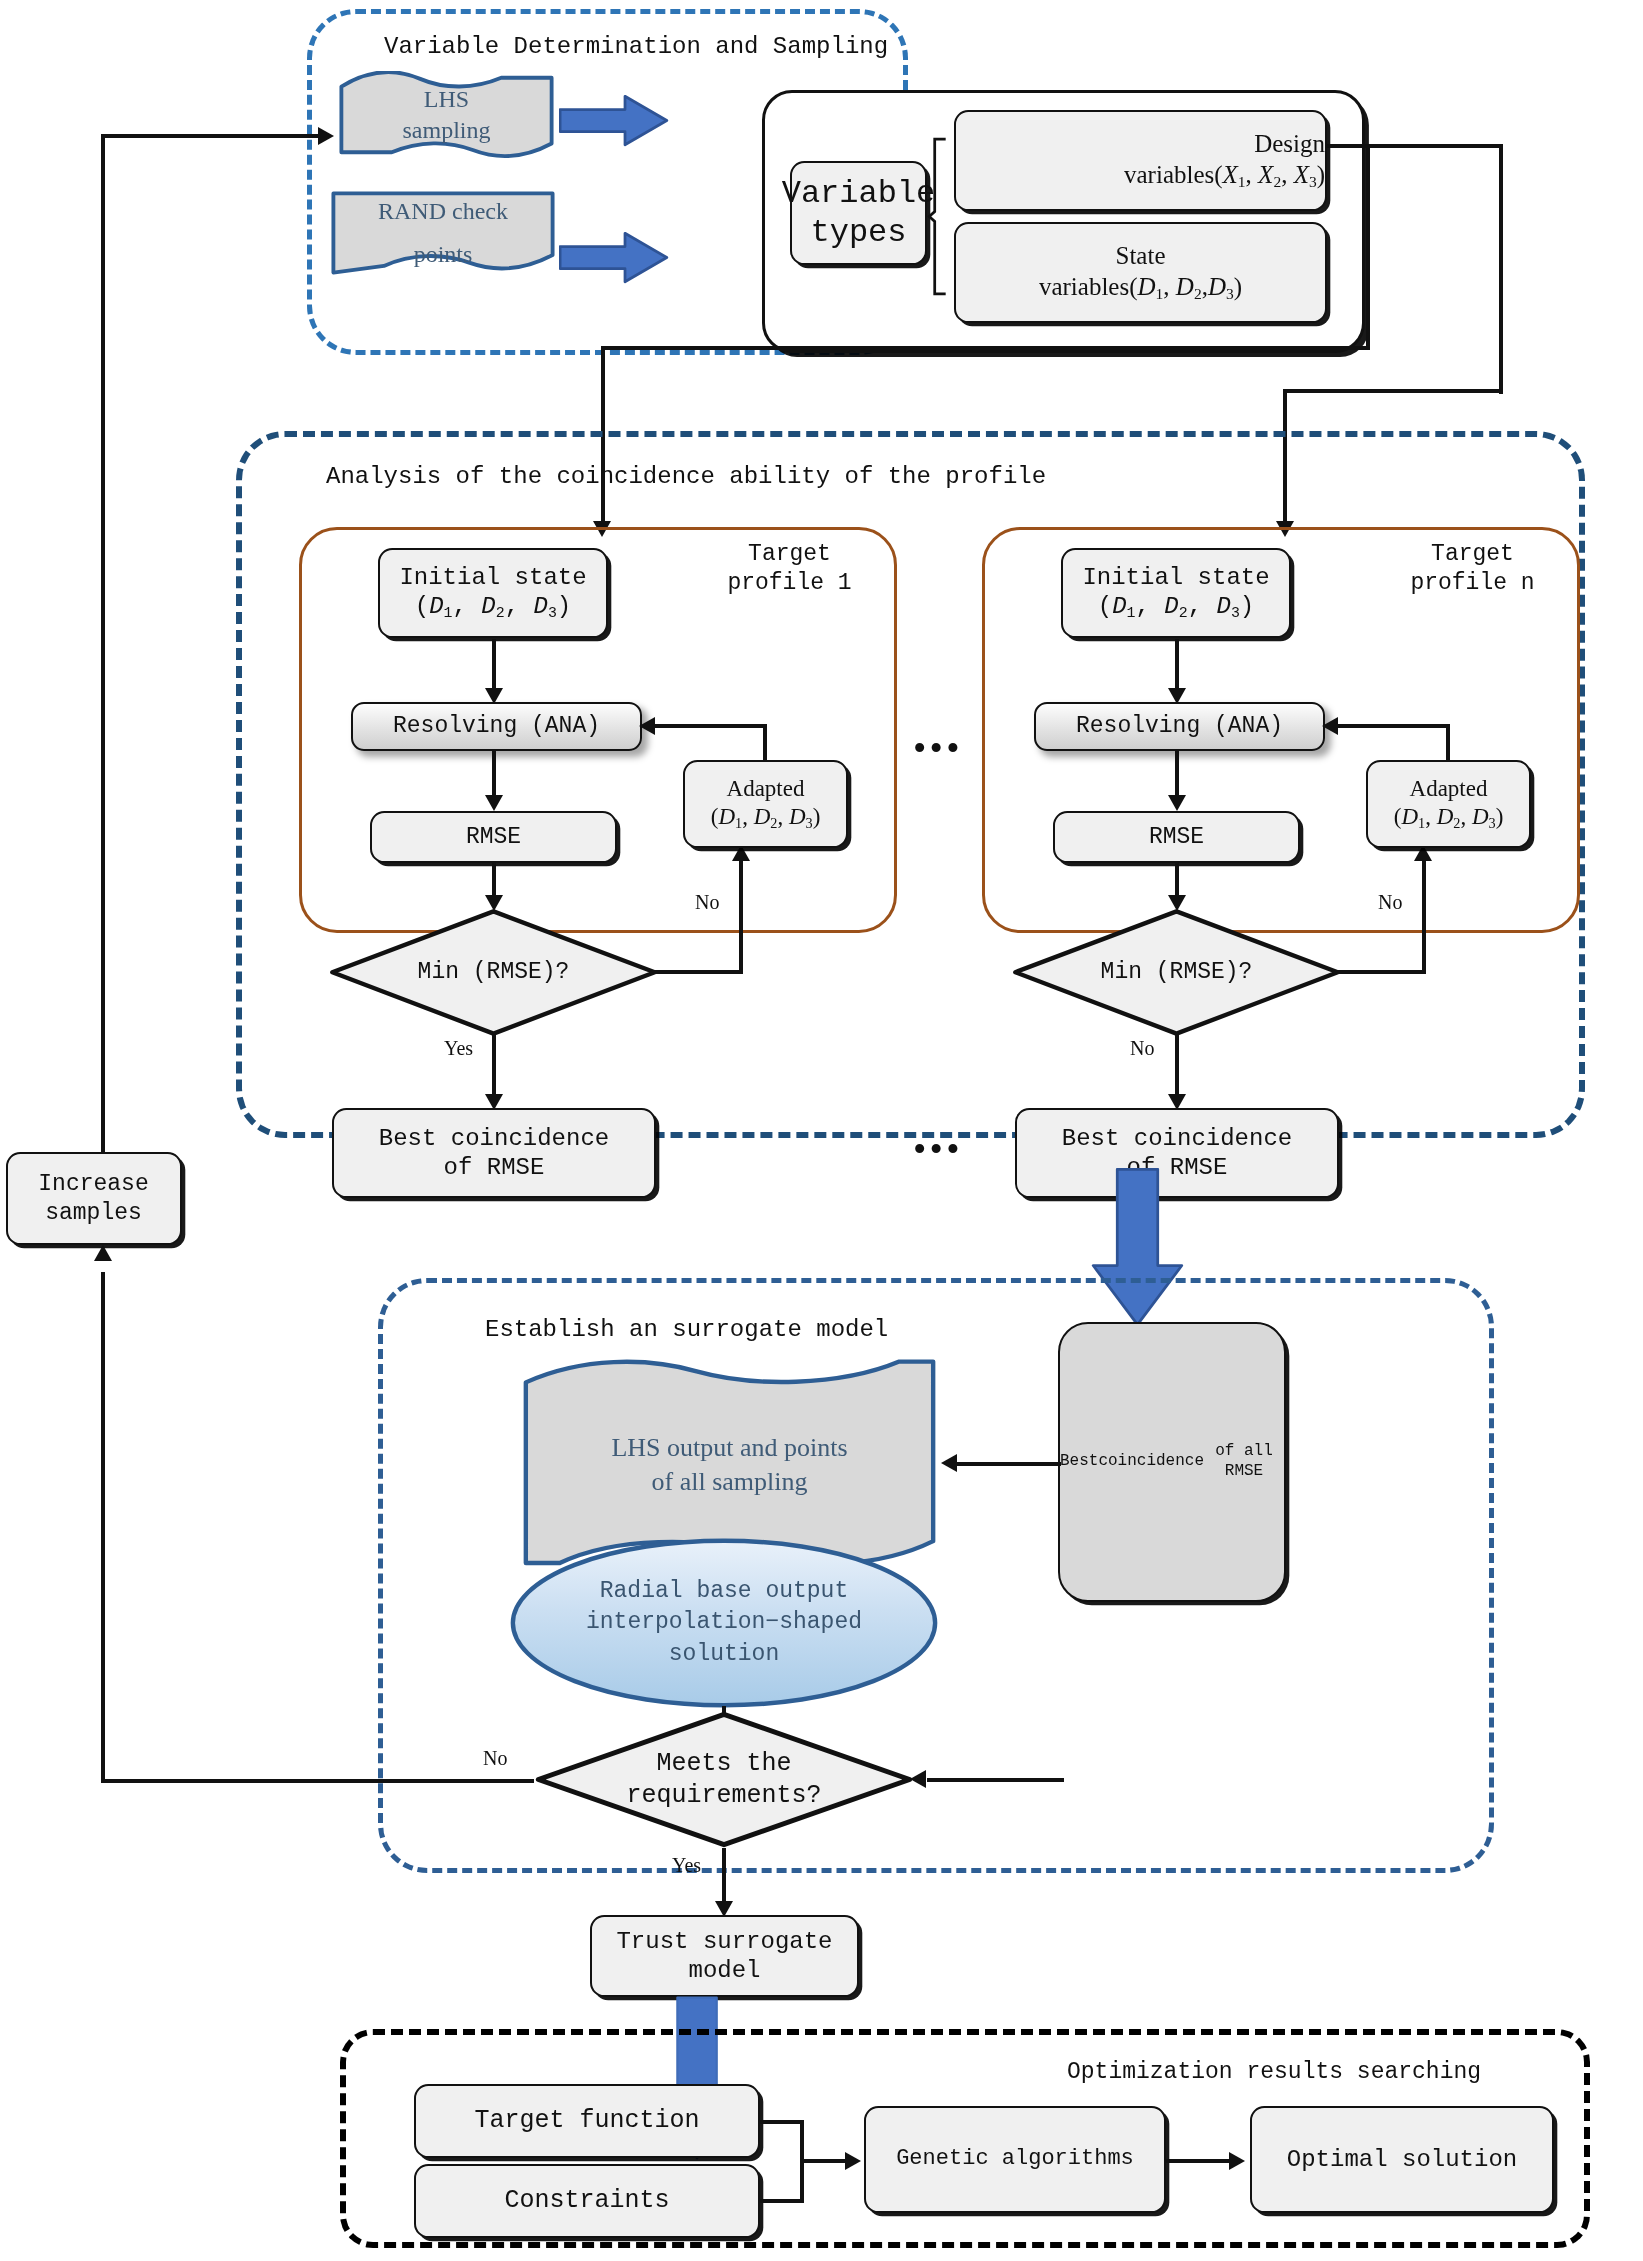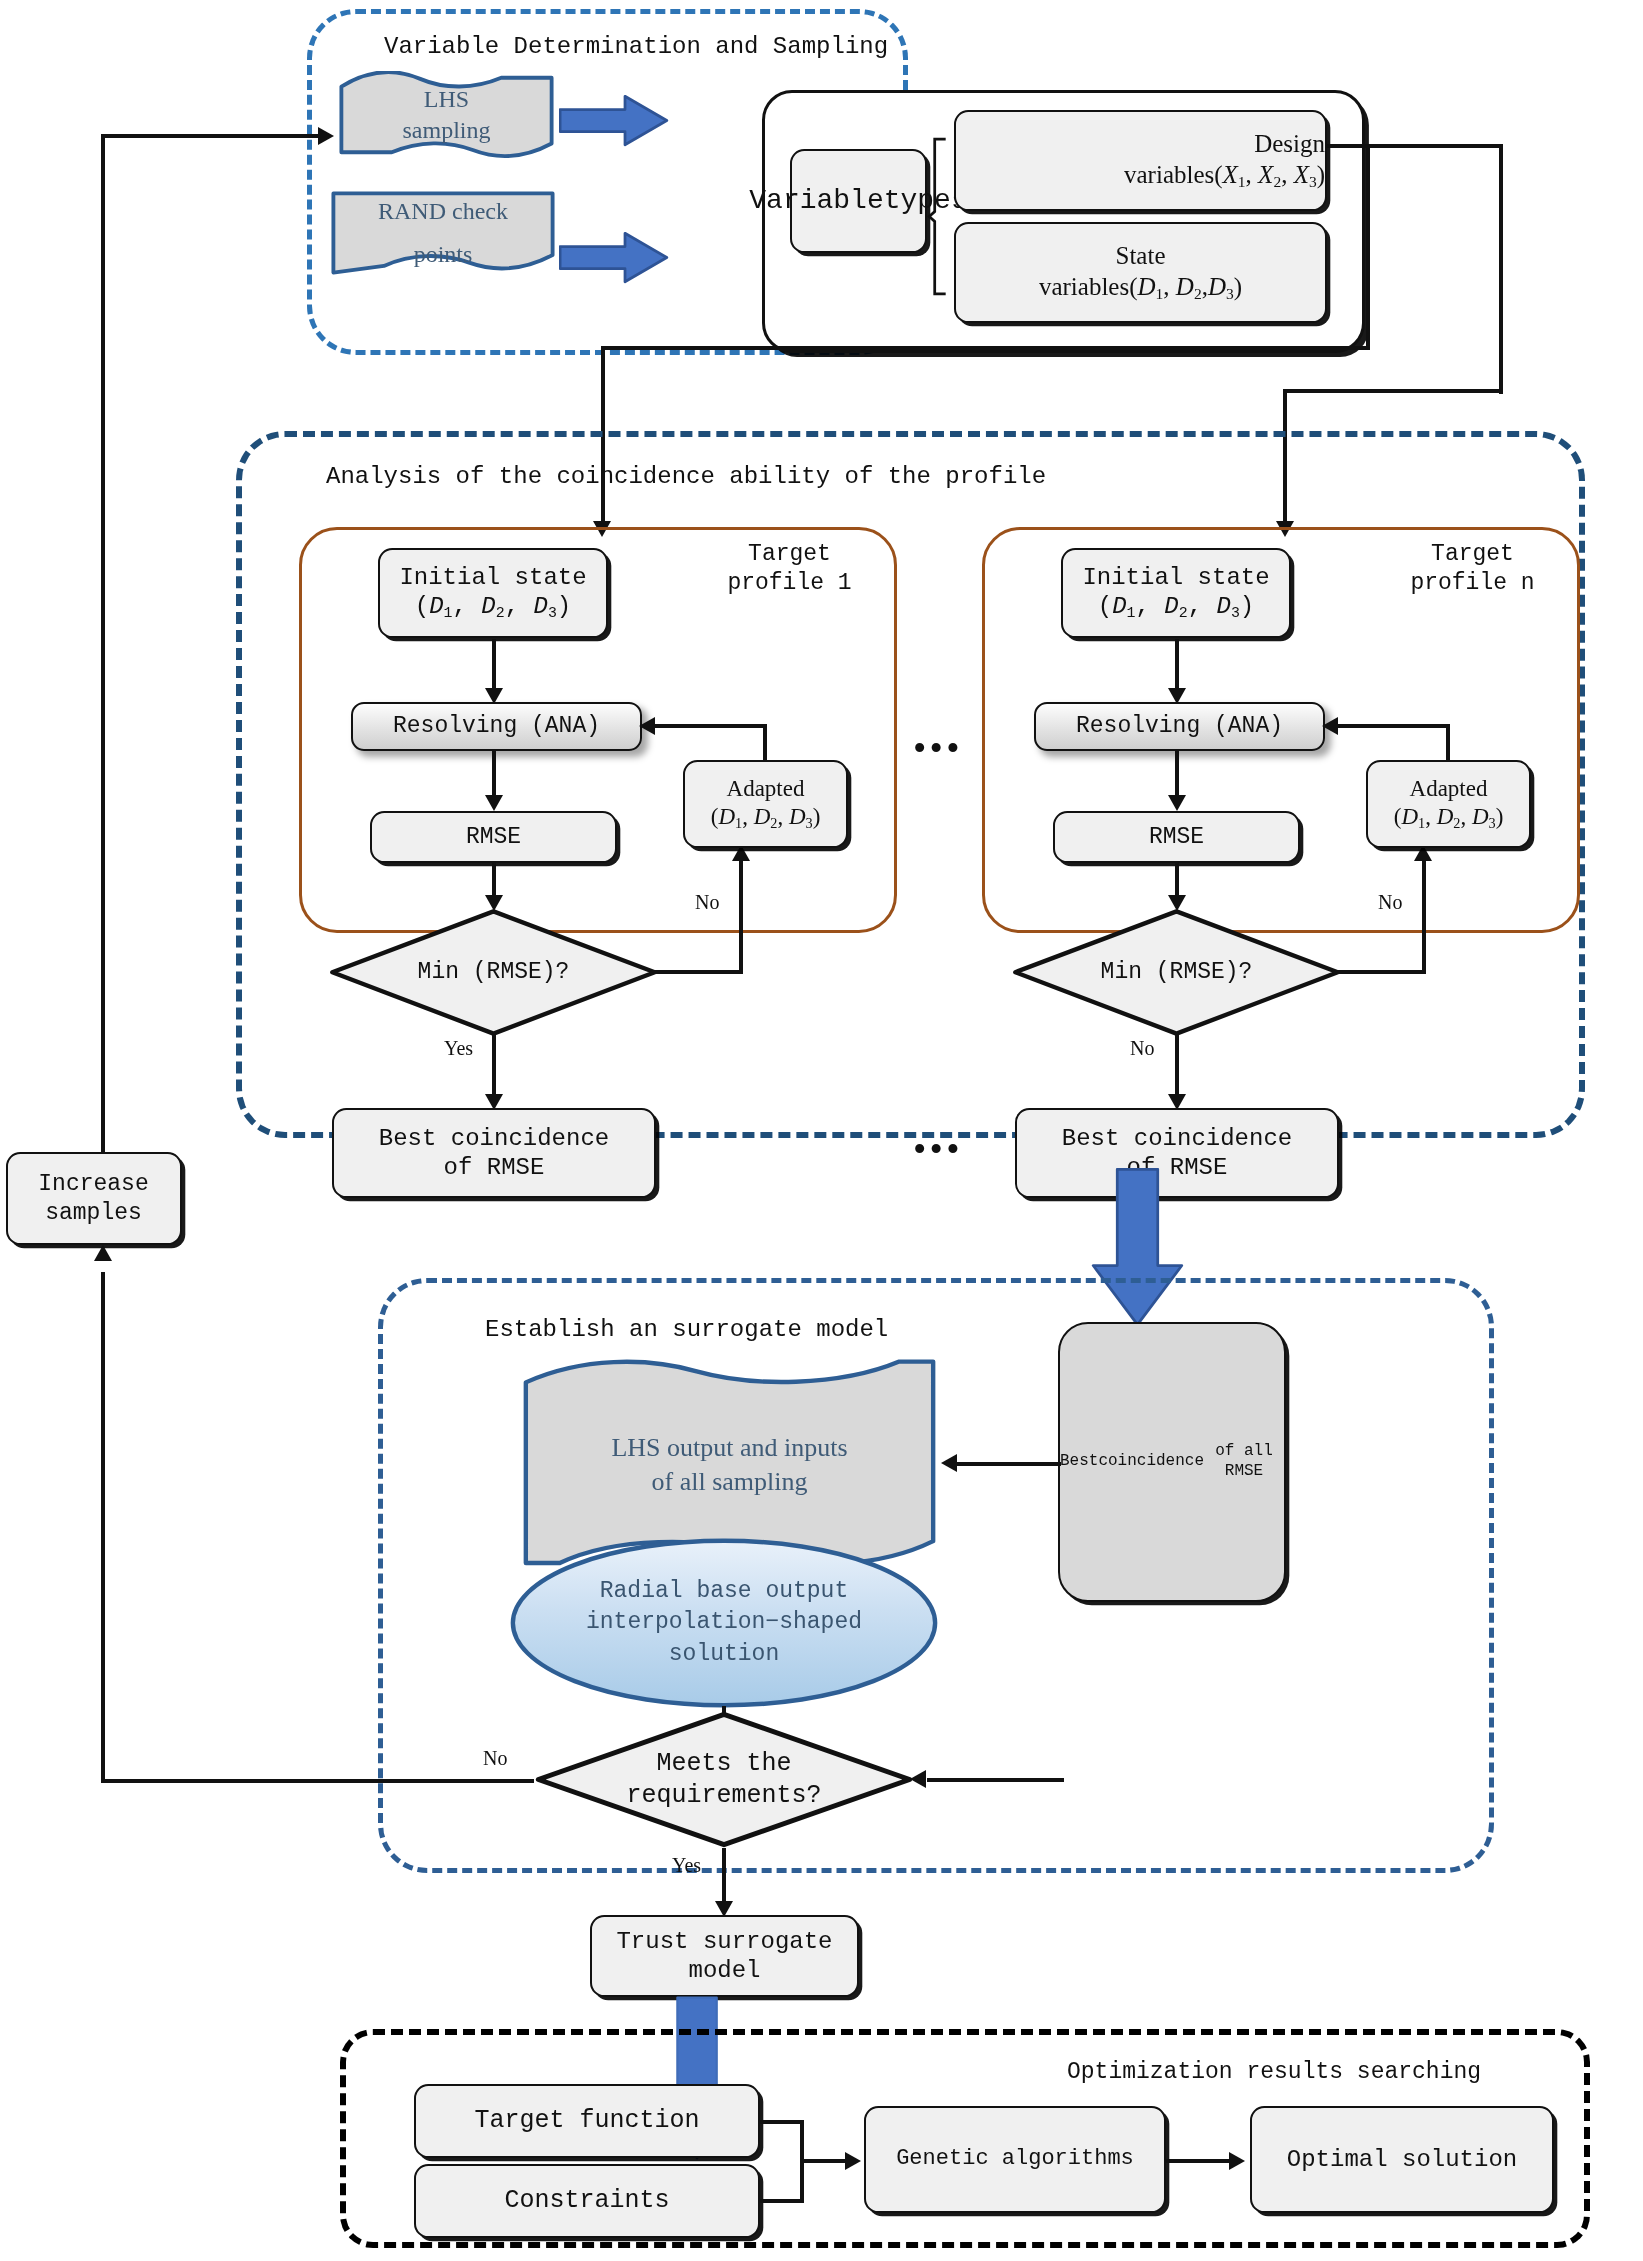--- a/index.html
+++ b/index.html
@@ -138,21 +138,21 @@
   </div>
 
   <div class="bigarrow" style="left:559px;top:230px;width:110px;height:55px;">
     <svg width="110" height="55" viewBox="0 0 200 100">
       <path d="M2,30 L120,30 L120,6 L196,50 L120,94 L120,70 L2,70 Z" fill="#4472C4" stroke="#2E5395" stroke-width="5" stroke-linejoin="round"></path>
     </svg>
   </div>
 
   <div class="node plain" style="left:762px;top:90px;width:603px;height:263px;background:#fff;border-radius:30px;border:3.3px solid #111;box-shadow:5px 5px 0 -1.1px rgba(0,0,0,0.9);"></div>
 
-  <div class="node mono" style="left:790px;top:149px;width:137px;height:104px;font-size:28px;flex-direction:row;">
+  <div class="node mono" style="left:790px;top:161px;width:137px;height:104px;font-size:32px;flex-direction:column;">
     <span>Variable</span>
     <span>types</span>
   </div>
 
   <div class="brace" style="left:927px;top:137px;width:22px;height:159px;">
     <svg width="22" height="159" viewBox="0 0 40 290">
       <path d="M34,4 L14,4 L14,136 L4,145 L14,154 L14,286 L34,286" fill="none" stroke="#111" stroke-width="5"></path>
     </svg>
   </div>
 
@@ -312,21 +312,21 @@
     <span>coincidence</span>
     <span>of all RMSE</span>
   </div>
 
   <div class="wave" style="left:521px;top:1355px;width:417px;height:219px;">
     <svg width="417" height="219" viewBox="0 0 760 400">
       <path d="M8,50 C110,4 230,4 320,30 C420,58 580,58 690,12 L752,12 L752,340
                C650,390 520,390 430,362 C330,332 170,332 70,380 L8,380 Z" fill="#D9D9D9" stroke="#2E5E94" stroke-width="8" stroke-linejoin="round"></path>
     </svg>
     <div class="wtext" style="font-size:26px;">
-      <span>LHS output and inputs</span>
+      <span>LHS output and points</span>
       <span>of all sampling</span>
     </div>
   </div>
   <div class="ln lnh" style="left:957px;top:1462px;width:104px;"></div>
   <div class="arrow ar-left" style="left:941px;top:1454px;"></div>
 
   <div class="ln lnv" style="left:722px;top:1558px;height:74px;"></div>
   <div class="arrow ar-down" style="left:715px;top:1623px;"></div>
 
   <div class="ellipse" style="left:510px;top:1538px;width:428px;height:170px;">

